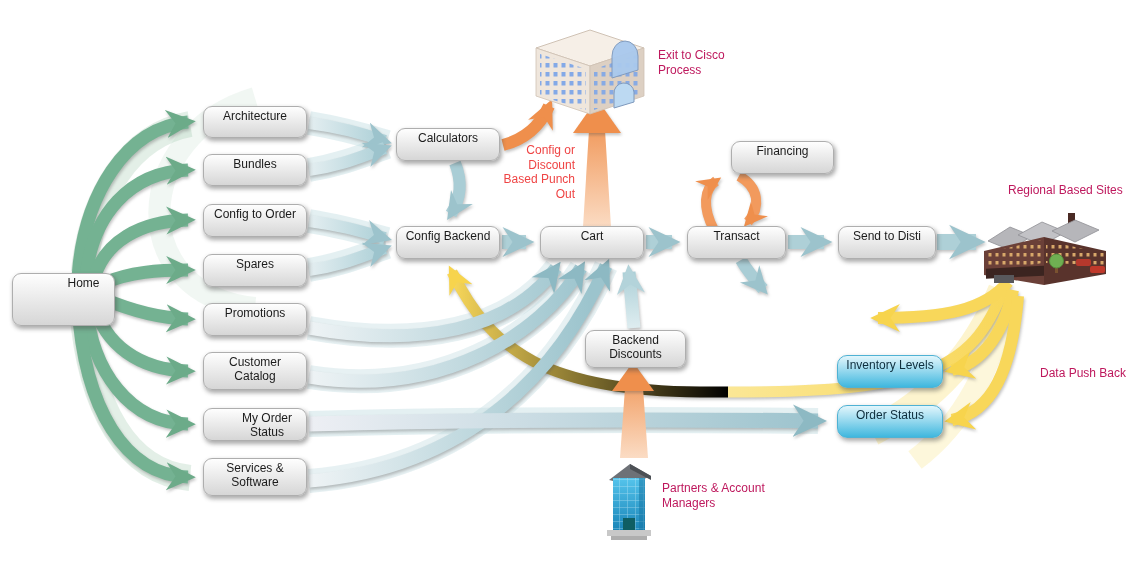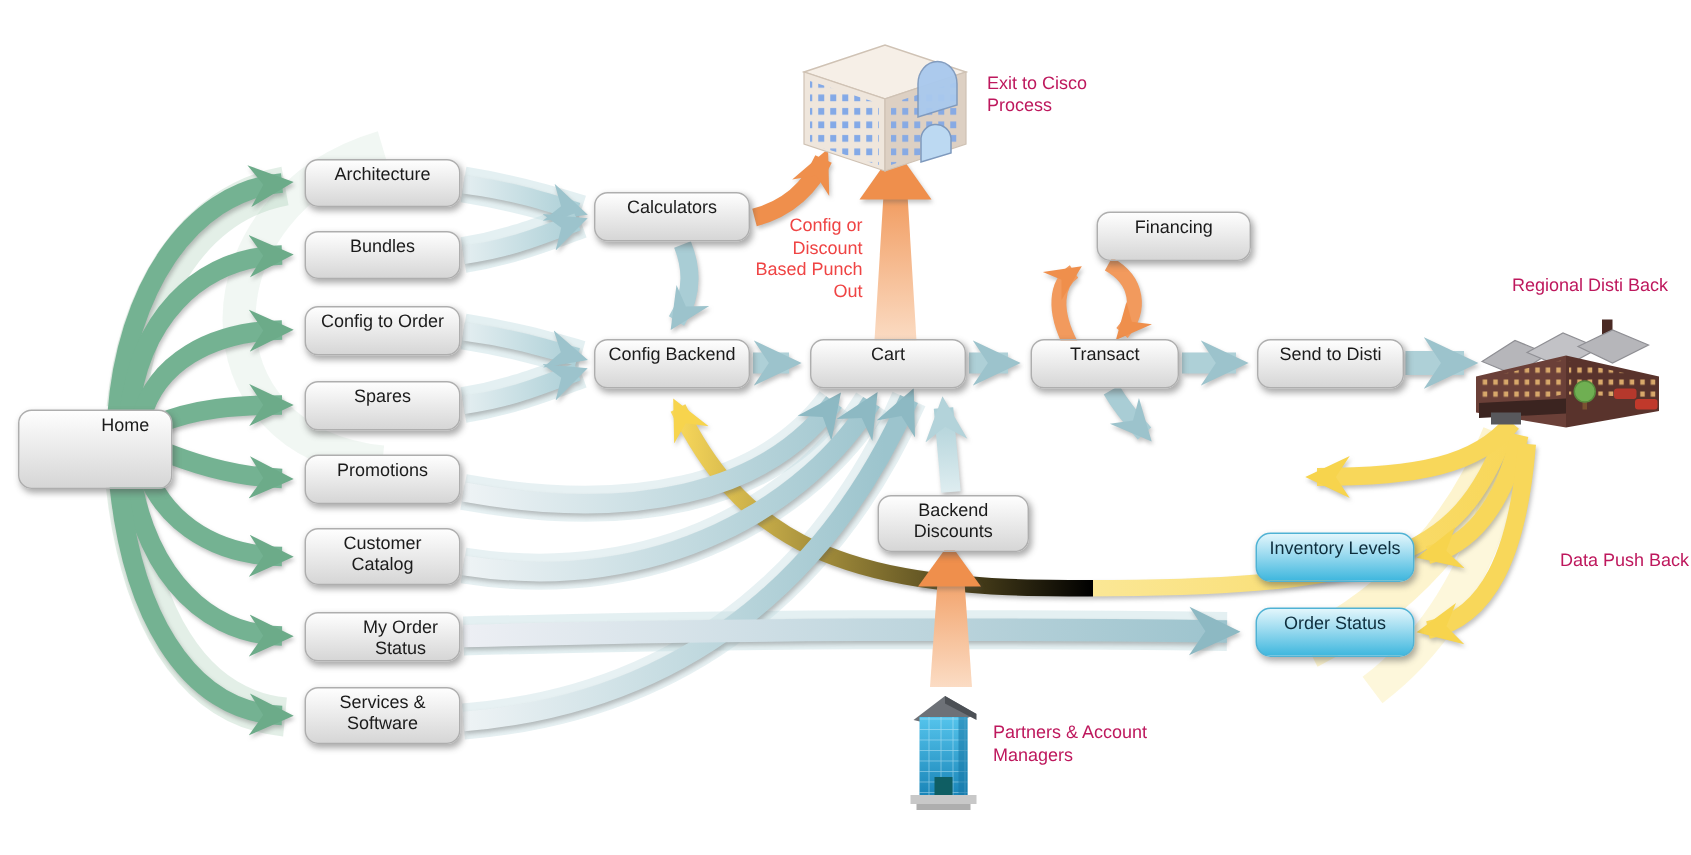--- a/index.html
+++ b/index.html
@@ -253,17 +253,17 @@
     <rect x="10" y="20" width="32" height="52" fill="url(#glassPat)"></rect>
     <rect x="36" y="20" width="6" height="52" fill="#1576a5" opacity="0.55"></rect>
     <rect x="20" y="60" width="12" height="12" fill="#0f5e63"></rect>
     <rect x="4" y="72" width="44" height="6" fill="#c8c8c8"></rect>
     <rect x="8" y="78" width="36" height="4" fill="#aeaeae"></rect>
   </svg>
 </div>
 
 <div class="lbl" style="left:658px;top:48px;width:84px;">Exit to Cisco Process</div>
 <div class="lbl gray" style="left:497px;top:143px;width:78px;">Config or Discount Based Punch Out</div>
-<div class="lbl" style="left:1008px;top:183px;width:120px;">Regional Disti Back</div>
+<div class="lbl" style="left:1008px;top:183px;width:120px;">Regional Based Sites</div>
 <div class="lbl" style="left:1040px;top:366px;width:90px;">Data Push Back</div>
 <div class="lbl" style="left:662px;top:481px;width:110px;">Partners &amp; Account Managers</div>
 
 </div>
 
 </body></html>

